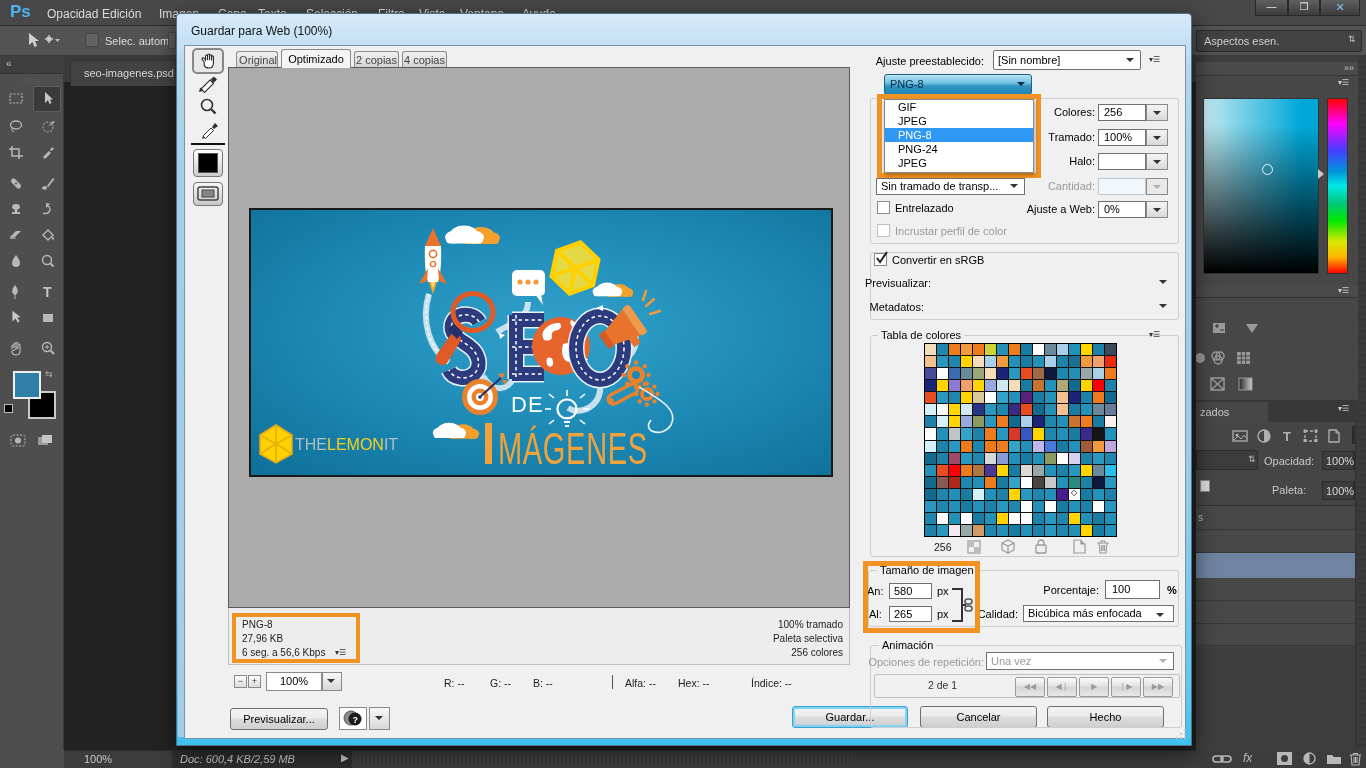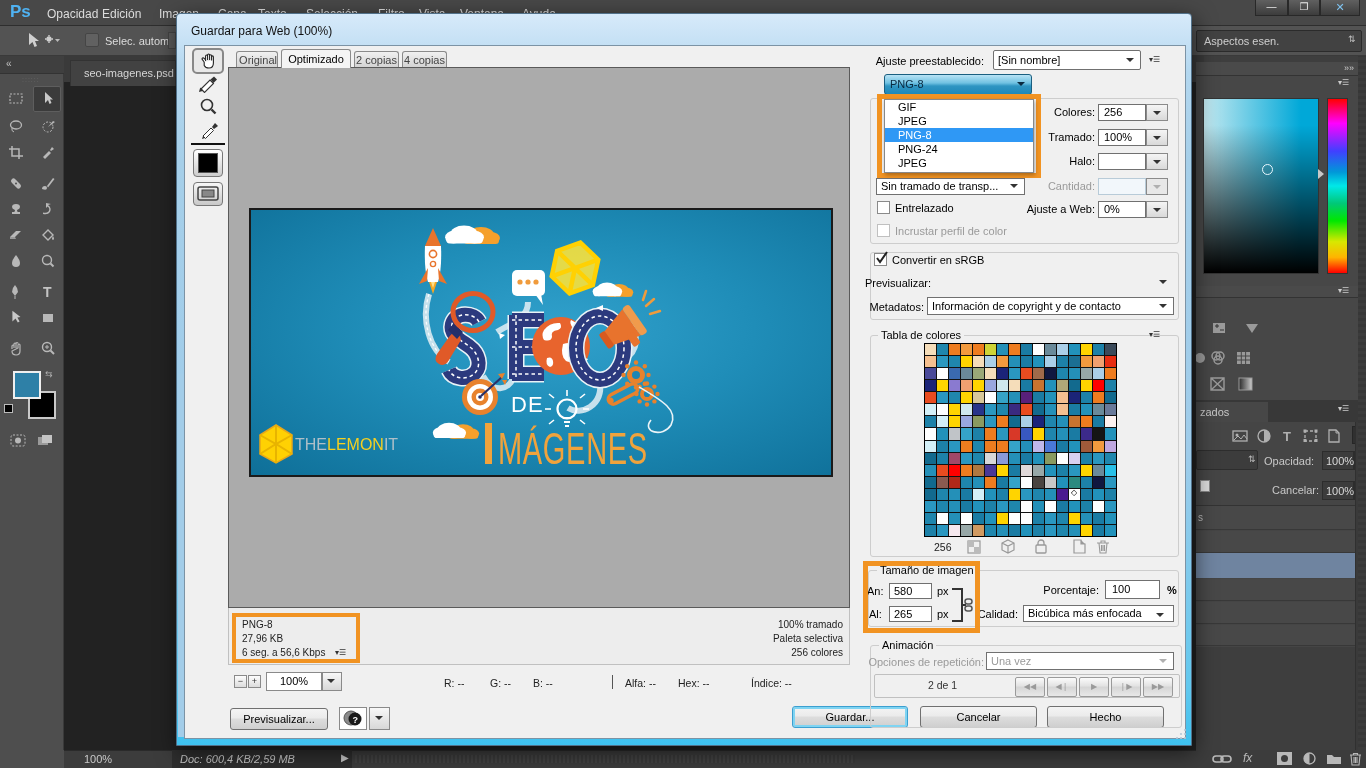--- a/index.html
+++ b/index.html
@@ -229,21 +229,21 @@
   </svg>
 <div class="abs" style="left:1352px;top:426px;width:12px;height:18px;background:#303030;border:1px solid #262626;"></div>
 <div class="abs" style="left:1196px;top:450px;width:62px;height:20px;background:#3c3c3c;border:1px solid #2d2d2d;border-radius:2px;"></div>
 <div class="tx" style="left:1248px;top:454px;font-size:9px;color:#bbb;">⇅</div>
 <div class="tx" style="left:1264px;top:455px;font-size:11px;color:#c8c8c8;">Opacidad:</div>
 <div class="abs" style="left:1322px;top:451px;width:32px;height:19px;background:#3c3c3c;border:1px solid #2d2d2d;"></div>
 <div class="tx" style="left:1326px;top:455px;font-size:11px;color:#d8d8d8;">100%</div>
 <div class="abs" style="left:1354px;top:451px;width:12px;height:19px;background:#4a4a4a;border:1px solid #2d2d2d;"></div>
 <div class="tx" style="left:1356px;top:456px;font-size:7px;color:#ccc;">▾</div>
 <div class="abs" style="left:1200px;top:480px;width:10px;height:12px;background:#ddd;border:1px solid #888;"></div>
-<div class="tx" style="left:1272px;top:484px;font-size:11px;color:#c8c8c8;">Cancelar:</div>
+<div class="tx" style="left:1272px;top:484px;font-size:11px;color:#c8c8c8;">Paleta:</div>
 <div class="abs" style="left:1322px;top:481px;width:32px;height:19px;background:#3c3c3c;border:1px solid #2d2d2d;"></div>
 <div class="tx" style="left:1326px;top:485px;font-size:11px;color:#d8d8d8;">100%</div>
 <div class="abs" style="left:1354px;top:481px;width:12px;height:19px;background:#4a4a4a;border:1px solid #2d2d2d;"></div>
 <div class="tx" style="left:1356px;top:486px;font-size:7px;color:#ccc;">▾</div>
 <div class="abs" style="left:1196px;top:505px;width:170px;height:1px;background:#333;"></div>
 <div class="abs" style="left:1196px;top:506px;width:170px;height:24px;background:#484848;border-bottom:1px solid #383838;"></div>
 <div class="tx" style="left:1198px;top:512px;font-size:10px;color:#bbb;">s</div>
 <div class="abs" style="left:1196px;top:531px;width:170px;height:22px;background:#484848;border-bottom:1px solid #383838;"></div>
 <div class="abs" style="left:1196px;top:553px;width:159px;height:25px;background:#6f84a0;"></div>
 <div class="abs" style="left:1196px;top:579px;width:170px;height:22px;background:#484848;border-bottom:1px solid #383838;"></div>
@@ -393,21 +393,20 @@
 <div class="glbl" style="left:710px;top:179px;">Incrustar perfil de color</div>
 <div class="grp" style="left:685px;top:206px;width:309px;height:68px;"></div>
 <div class="cb" style="left:689px;top:207px;"></div>
 <svg class="abs" style="left:689px;top:204px;z-index:3" width="16" height="16" viewBox="0 0 16 16">
         <path d="M3 8 l3 4 L13 2" fill="none" stroke="#222" stroke-width="2"></path>
       </svg>
 <div class="lbl" style="left:707px;top:208px;">Convertir en sRGB</div>
 <div class="lbl" style="left:746px;top:231px;transform:translateX(-100%);">Previsualizar:</div>
 <div class="dn" style="left:974px;top:234px;"></div>
 <div class="lbl" style="left:739px;top:255px;transform:translateX(-100%);">Metadatos:</div>
-<div class="cmb" style="left:742px;top:251px;width:247px;height:18px;line-height:16px;">Información de copyright y de contacto</div>
 <div class="dn" style="left:974px;top:258px;"></div>
 <div class="grp" style="left:685px;top:289px;width:309px;height:222px;"></div>
 <div class="lbl" style="left:693px;top:283px;background:#f0f0f0;padding:0 3px;">Tabla de colores</div>
 <div class="tx" style="left:964px;top:284px;font-size:8px;color:#333;">▾☰</div>
 <div class="abs" style="left:739px;top:297px;width:193px;height:194px;background:#111;border:1px solid #000;display:grid;grid-template-columns:repeat(16,1fr);gap:1px;padding:0;">
         <div style="position:relative;background:#f5ddba;"></div>
         <div style="position:relative;background:#1f86ad;"></div>
         <div style="position:relative;background:#ee7c1f;"></div>
         <div style="position:relative;background:#f29a3e;"></div>
         <div style="position:relative;background:#ee7c1f;"></div>

